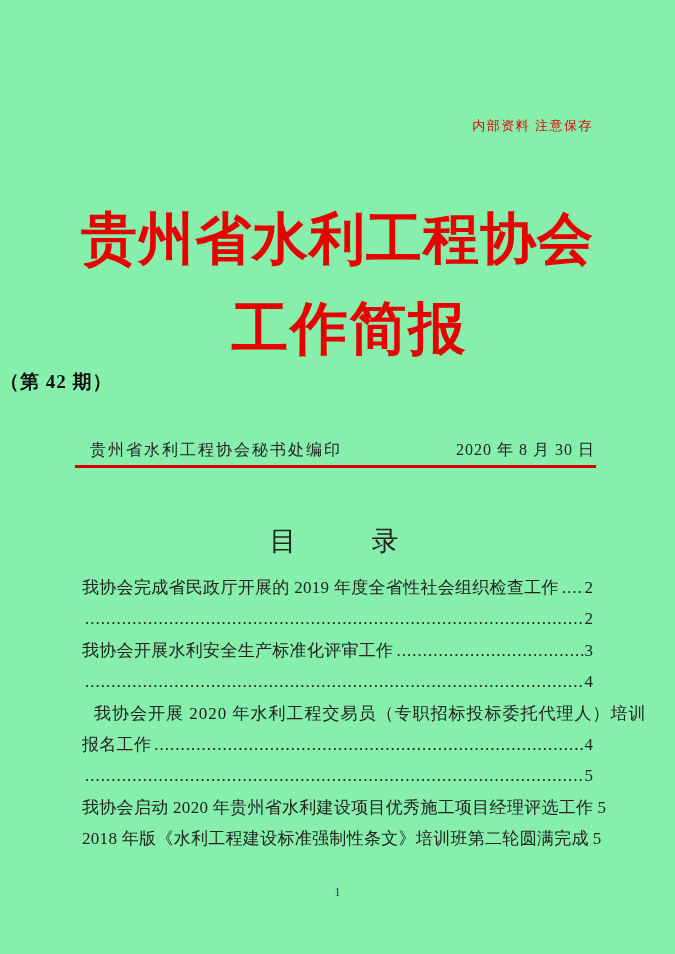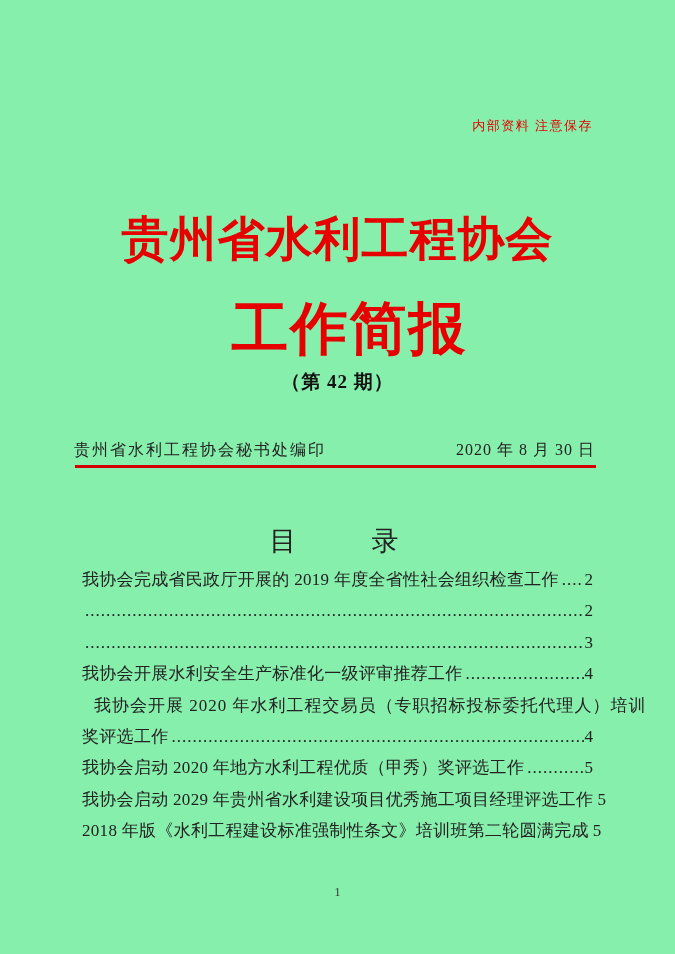--- a/index.html
+++ b/index.html
@@ -21,21 +21,21 @@
     letter-spacing: 1.5px;
     white-space: nowrap;
   }
   .org-title {
     position: absolute;
     top: 211px;
     left: 0;
     width: 100%;
     margin: 0;
     text-align: center;
-    font-size: 47px;
+    font-size: 56px;
     line-height: 56px;
     font-weight: bold;
     color: #e60000;
     letter-spacing: 1px;
     white-space: nowrap;
   }
   .doc-title {
     position: absolute;
     top: 284px;
     left: 0;
@@ -47,30 +47,29 @@
     font-weight: bold;
     color: #e60000;
     letter-spacing: 2px;
     white-space: nowrap;
   }
   .issue {
     position: absolute;
     top: 369px;
     left: 0;
     width: 100%;
-    text-align: center;
     font-size: 19px;
     font-weight: bold;
     color: #111111;
     letter-spacing: 1px;
   }
   .pub-row {
     position: absolute;
     top: 440px;
-    left: 74px;
+    left: 90px;
     right: 80px;
     display: flex;
     justify-content: space-between;
     align-items: baseline;
     font-size: 16px;
     color: #222222;
   }
   .pub-name { letter-spacing: 2px; white-space: nowrap; }
   .pub-date { letter-spacing: 1px; white-space: nowrap; }
   .red-rule {
@@ -86,21 +85,21 @@
     top: 522px;
     left: 82px;
     width: 511px;
   }
   .toc-heading {
     text-align: center;
     font-size: 27px;
     line-height: 38px;
     letter-spacing: 7px;
     color: #222222;
-    margin-bottom: 4px;
+    margin-bottom: 12px;
     white-space: nowrap;
   }
   .toc-row {
     display: flex;
     align-items: baseline;
     font-size: 17px;
     line-height: 31.4px;
     color: #222222;
   }
   .toc-text { white-space: nowrap; letter-spacing: 0.3px; }
@@ -152,48 +151,47 @@
           <span class="toc-dots">............................................................................................................................................................................................................................</span>
           <span class="toc-page">2</span>
   </div>
 
   <div class="toc-row">
           <span class="toc-dots">............................................................................................................................................................................................................................</span>
           <span class="toc-page">2</span>
   </div>
 
   <div class="toc-row">
+    <span class="toc-text">我协会开展水利安全生产标准化评审工作</span>
           <span class="toc-dots">............................................................................................................................................................................................................................</span>
           <span class="toc-page">3</span>
   </div>
 
   <div class="toc-row">
-    <span class="toc-text">我协会开展水利安全生产标准化一级评审推荐工作</span>
           <span class="toc-dots">............................................................................................................................................................................................................................</span>
           <span class="toc-page">4</span>
   </div>
 
   <div class="toc-row spread">
     <span class="toc-text">我协会开展 2020 年水利工程交易员（专职招标投标委托代理人）培训</span>
   </div>
 
   <div class="toc-row">
-    <span class="toc-text">奖评选工作</span>
+    <span class="toc-text">报名工作</span>
           <span class="toc-dots">............................................................................................................................................................................................................................</span>
           <span class="toc-page">4</span>
   </div>
 
   <div class="toc-row">
-    <span class="toc-text">我协会启动 2020 年地方水利工程优质（甲秀）奖评选工作</span>
           <span class="toc-dots">............................................................................................................................................................................................................................</span>
           <span class="toc-page">5</span>
   </div>
 
   <div class="toc-row">
-    <span class="toc-text">我协会启动 2029 年贵州省水利建设项目优秀施工项目经理评选工作</span>
+    <span class="toc-text">我协会启动 2020 年贵州省水利建设项目优秀施工项目经理评选工作</span>
           <span class="toc-dots">............................................................................................................................................................................................................................</span>
           <span class="toc-page">5</span>
   </div>
 
   <div class="toc-row">
     <span class="toc-text">2018 年版《水利工程建设标准强制性条文》培训班第二轮圆满完成</span>
           <span class="toc-dots">............................................................................................................................................................................................................................</span>
           <span class="toc-page">5</span>
   </div>
 </div>

